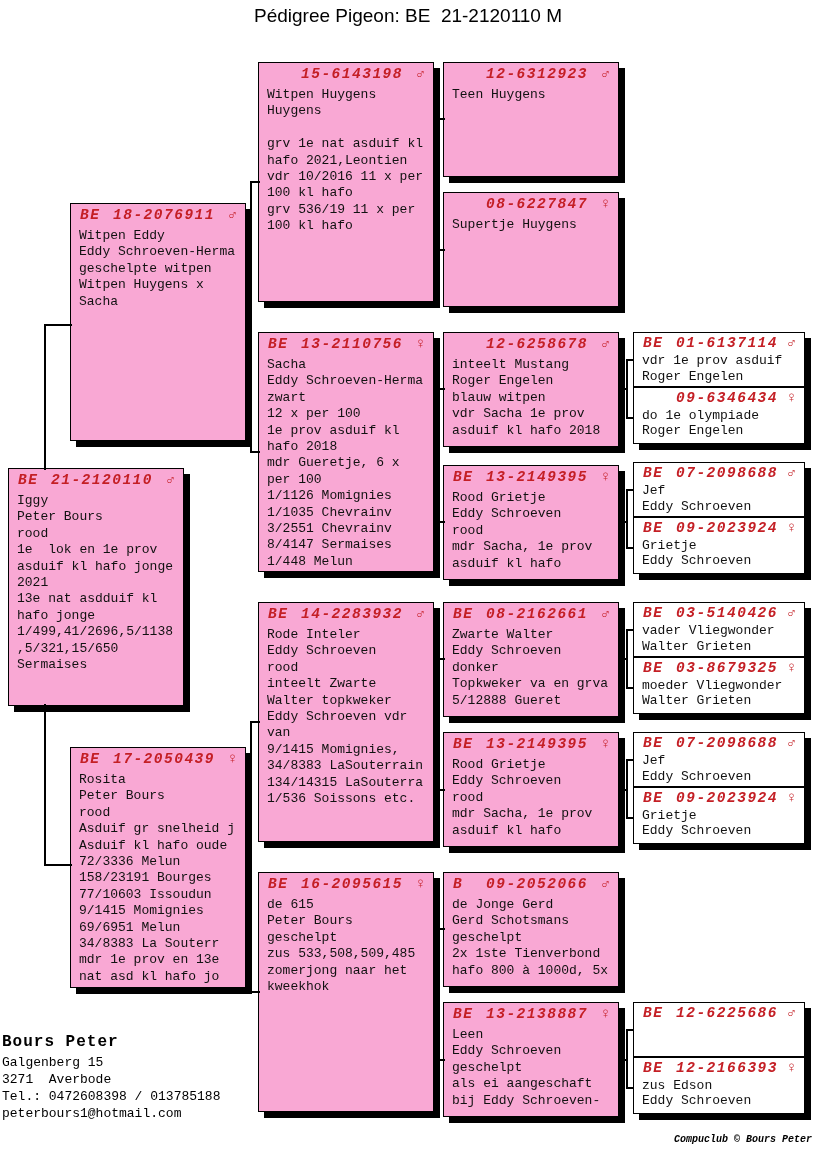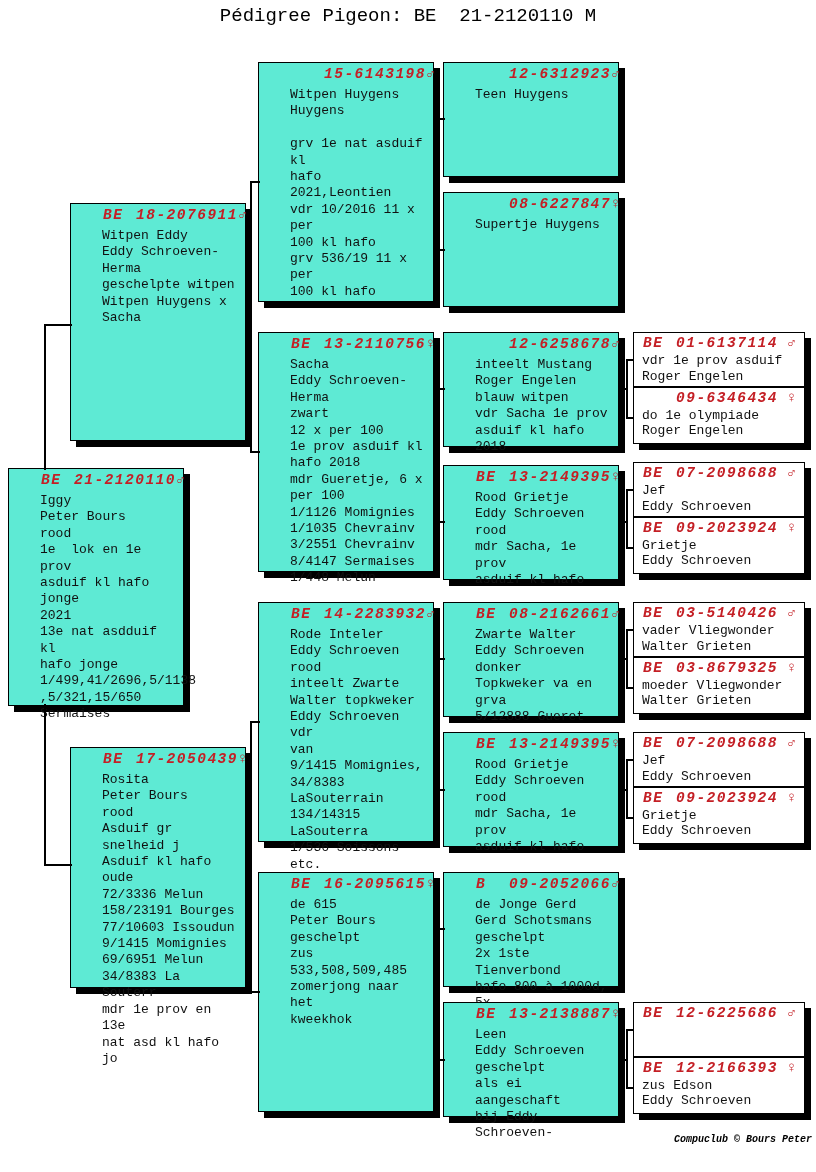--- a/index.html
+++ b/index.html
@@ -1,21 +1,21 @@
 <!DOCTYPE html>
 <html><head>
 <meta charset="utf-8">
 <style>
   html,body { margin:0; padding:0; background:#fff; }
   .canvas { position:relative; width:816px; height:1172px; background:#fff;
             font-family:"Liberation Mono", monospace; overflow:hidden; }
   .title { position:absolute; top:5px; left:0; width:100%; text-align:center;
-           font-family:Liberation Mono, monospace; font-size:19px; color:#000; white-space:pre; }
-  .pb { position:absolute; width:176px; background:#5eead4; border:1.5px solid #000;
-        box-shadow:6px 6px 0 0 #000; box-sizing:border-box;padding-left:23px; }
+           font-family:Liberation Sans, sans-serif; font-size:19px; color:#000; white-space:pre; }
+  .pb { position:absolute; width:176px; background:#f9a8d4; border:1.5px solid #000;
+        box-shadow:6px 6px 0 0 #000; box-sizing:border-box; }
   .hd { display:flex; align-items:baseline; padding:3px 8px 0 9px; height:21px;
         font-weight:bold; font-style:italic; color:#c41f25; font-size:14.5px;
         letter-spacing:1.5px; box-sizing:border-box; }
   .cc { width:33px; flex:none; }
   .rg { flex:1; white-space:pre; }
   .sx { flex:none; font-style:normal; letter-spacing:0; font-size:15px; }
   .bd { padding:3px 6px 0 8px; font-size:13px; line-height:16.4px;
         white-space:pre-wrap; color:#111; }
   .pair { position:absolute; width:172px; height:112px; background:#fff;
           border:1.5px solid #000; box-shadow:6px 6px 0 0 #000; box-sizing:border-box; }
@@ -398,16 +398,23 @@
   <div class="ln" style="left:619px;top:789px;width:9px;height:2px"></div>
   <div class="ln" style="left:626px;top:759px;width:2px;height:60px"></div>
   <div class="ln" style="left:626px;top:759px;width:7px;height:2px"></div>
   <div class="ln" style="left:626px;top:817px;width:7px;height:2px"></div>
 
   <div class="ln" style="left:619px;top:1059px;width:9px;height:2px"></div>
   <div class="ln" style="left:626px;top:1029px;width:2px;height:60px"></div>
   <div class="ln" style="left:626px;top:1029px;width:7px;height:2px"></div>
   <div class="ln" style="left:626px;top:1087px;width:7px;height:2px"></div>
 
+  <div class="owner">
+    <div class="owner-name">Bours Peter</div>
+    <div class="owner-lines">Galgenberg 15
+3271  Averbode
+Tel.: 0472608398 / 013785188
+peterbours1@hotmail.com</div>
+  </div>
 
   <div class="footer">Compuclub © Bours Peter</div>
 
 </div>
 
 </body></html>

